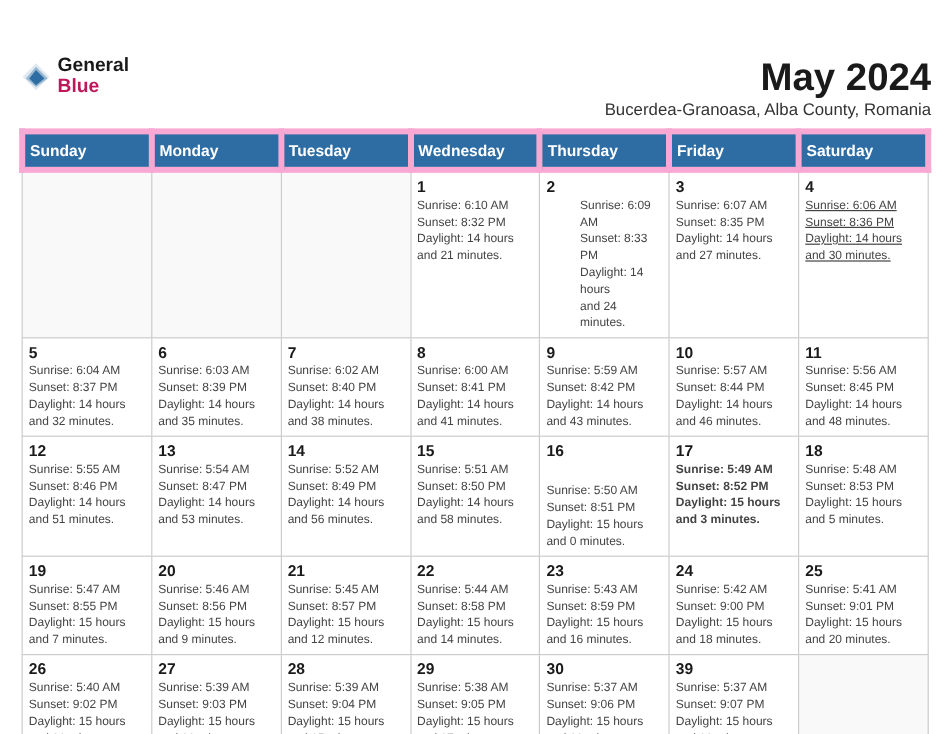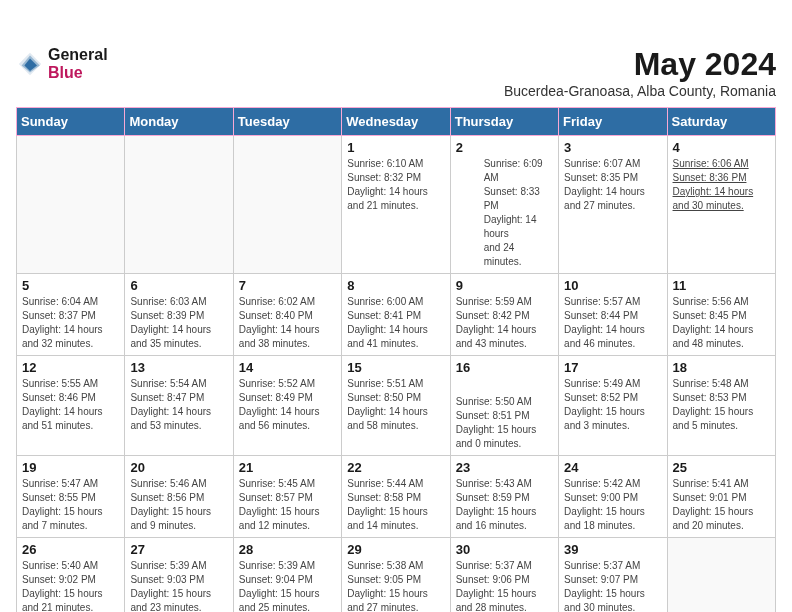--- a/index.html
+++ b/index.html
@@ -58,21 +58,21 @@
       border-collapse: collapse;
       table-layout: fixed;
     }
     th {
       background-color: #2e6da4;
       color: #fff;
       font-size: 13px;
       font-weight: bold;
       padding: 6px 4px;
       text-align: left;
-      border: 1px solid #f9a8d4;
+      border: 5px solid #f9a8d4;
     }
     td {
       border: 1px solid #ccc;
       vertical-align: top;
       padding: 4px 5px;
       height: 80px;
       font-size: 10.5px;
       color: #333;
       background: #fff;
     }
@@ -241,21 +241,21 @@
         </td>
         <td>
           <span class="day-number">16</span>
           <div class="day-info" style="white-space: pre-line; margin-top: 20px;">Sunrise: 5:50 AM
 Sunset: 8:51 PM
 Daylight: 15 hours
 and 0 minutes.</div>
         </td>
         <td>
           <span class="day-number">17</span>
-          <div class="day-info" style="white-space: pre-line;">Sunrise: 5:49 AM
+          <div class="day-info" style="white-space: pre-line; font-weight: bold;">Sunrise: 5:49 AM
 Sunset: 8:52 PM
 Daylight: 15 hours
 and 3 minutes.</div>
         </td>
         <td>
           <span class="day-number">18</span>
           <div class="day-info" style="white-space: pre-line;">Sunrise: 5:48 AM
 Sunset: 8:53 PM
 Daylight: 15 hours
 and 5 minutes.</div>

